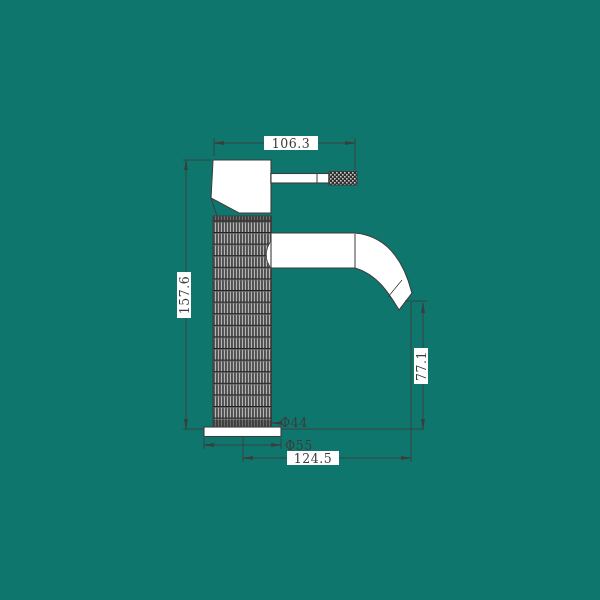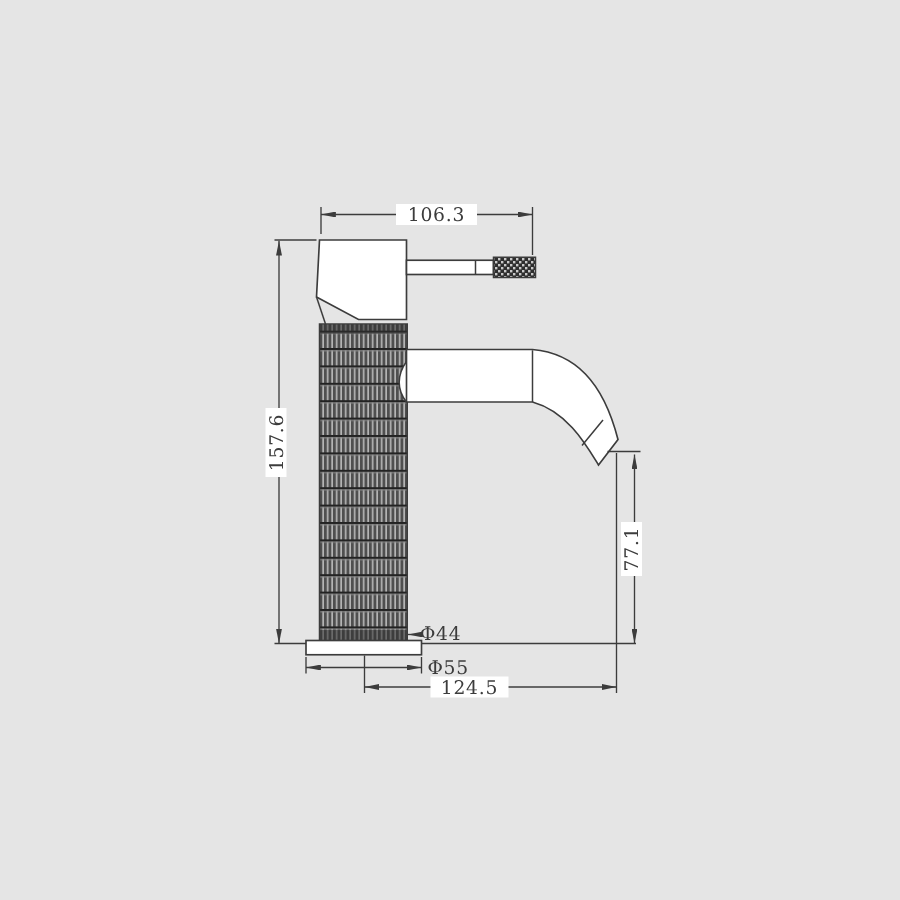--- a/index.html
+++ b/index.html
@@ -1,16 +1,16 @@
 <!DOCTYPE html>
 <html><head>
 <meta charset="utf-8">
 <style>
   html,body{margin:0;padding:0;background:#ffffff;}
-  .stage{width:600px;height:600px;background:#e5e5e5;position:relative;overflow:hidden;}
+  .stage{width:600px;height:600px;background:#0f766e;position:relative;overflow:hidden;}
   svg{display:block;}
   text{font-family:"DejaVu Serif","Liberation Serif",serif;font-size:12.5px;fill:#3c3c3c;letter-spacing:.5px;}
   .ln{stroke:#3c3c3c;stroke-width:1;fill:none;}
   .part{stroke:#3c3c3c;stroke-width:1.1;fill:#ffffff;}
   .dim{stroke:#3c3c3c;stroke-width:0.9;fill:none;}
   .bg{fill:#ffffff;stroke:none;}
 </style>
 </head>
 <body>
 

